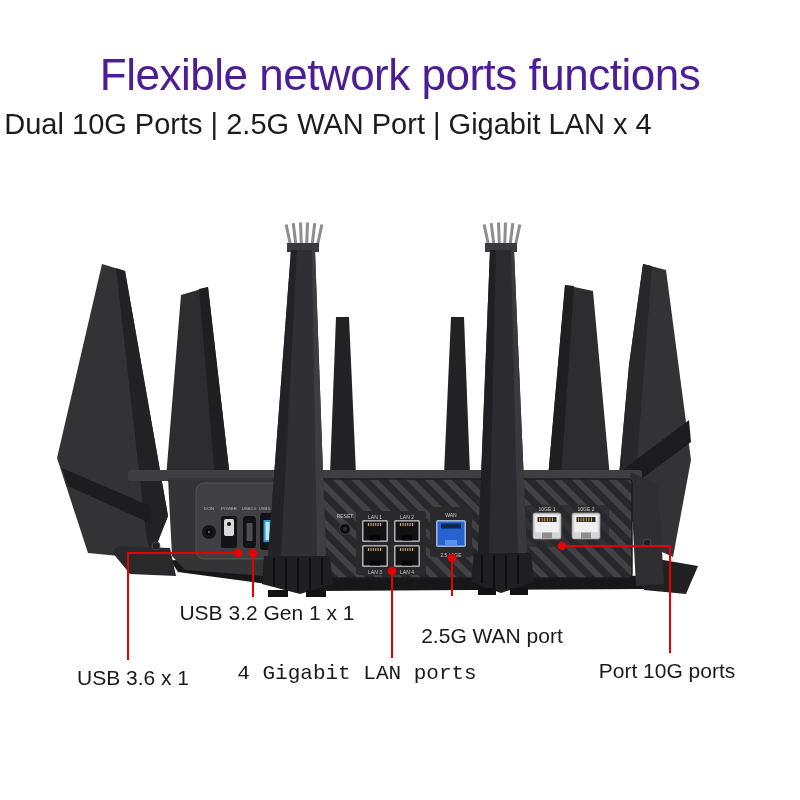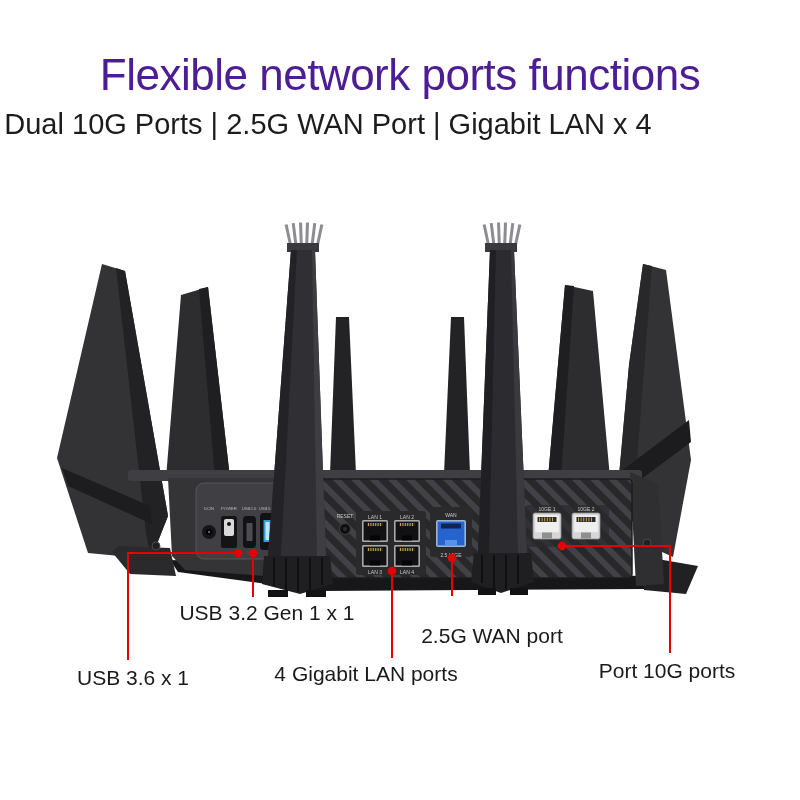--- a/index.html
+++ b/index.html
@@ -15,21 +15,21 @@
     position:absolute;top:108px;left:0;width:656px;text-align:center;
     font-size:29px;color:#1c1c1c;font-weight:400;
   }
   .callout{
     position:absolute;transform:translateX(-50%);font-size:21px;color:#1a1a1a;
     white-space:nowrap;
   }
   #co-usb32{left:267px;top:601px;text-align:right;}
   #co-wan  {left:492px;top:600px;margin-top:24px;}
   #co-usb20{left:133px;top:666px;}
-  #co-lan  {left:366px;top:662px;}
+  #co-lan  {left:357px;top:662px;font-family:Liberation Mono, monospace;}
   #co-10g  {left:667px;top:659px;}
   svg{position:absolute;left:0;top:0;}
   .tiny{font-size:5px;fill:#c9c9c9;font-family:"Liberation Sans",sans-serif;}
   .tiny2{font-size:4.2px;fill:#b9b9b9;font-family:"Liberation Sans",sans-serif;}
 </style>
 </head>
 <body>
 
 <div class="title">Flexible network ports functions</div>
 <div class="subtitle">Dual 10G Ports | 2.5G WAN Port | Gigabit LAN x 4</div>

